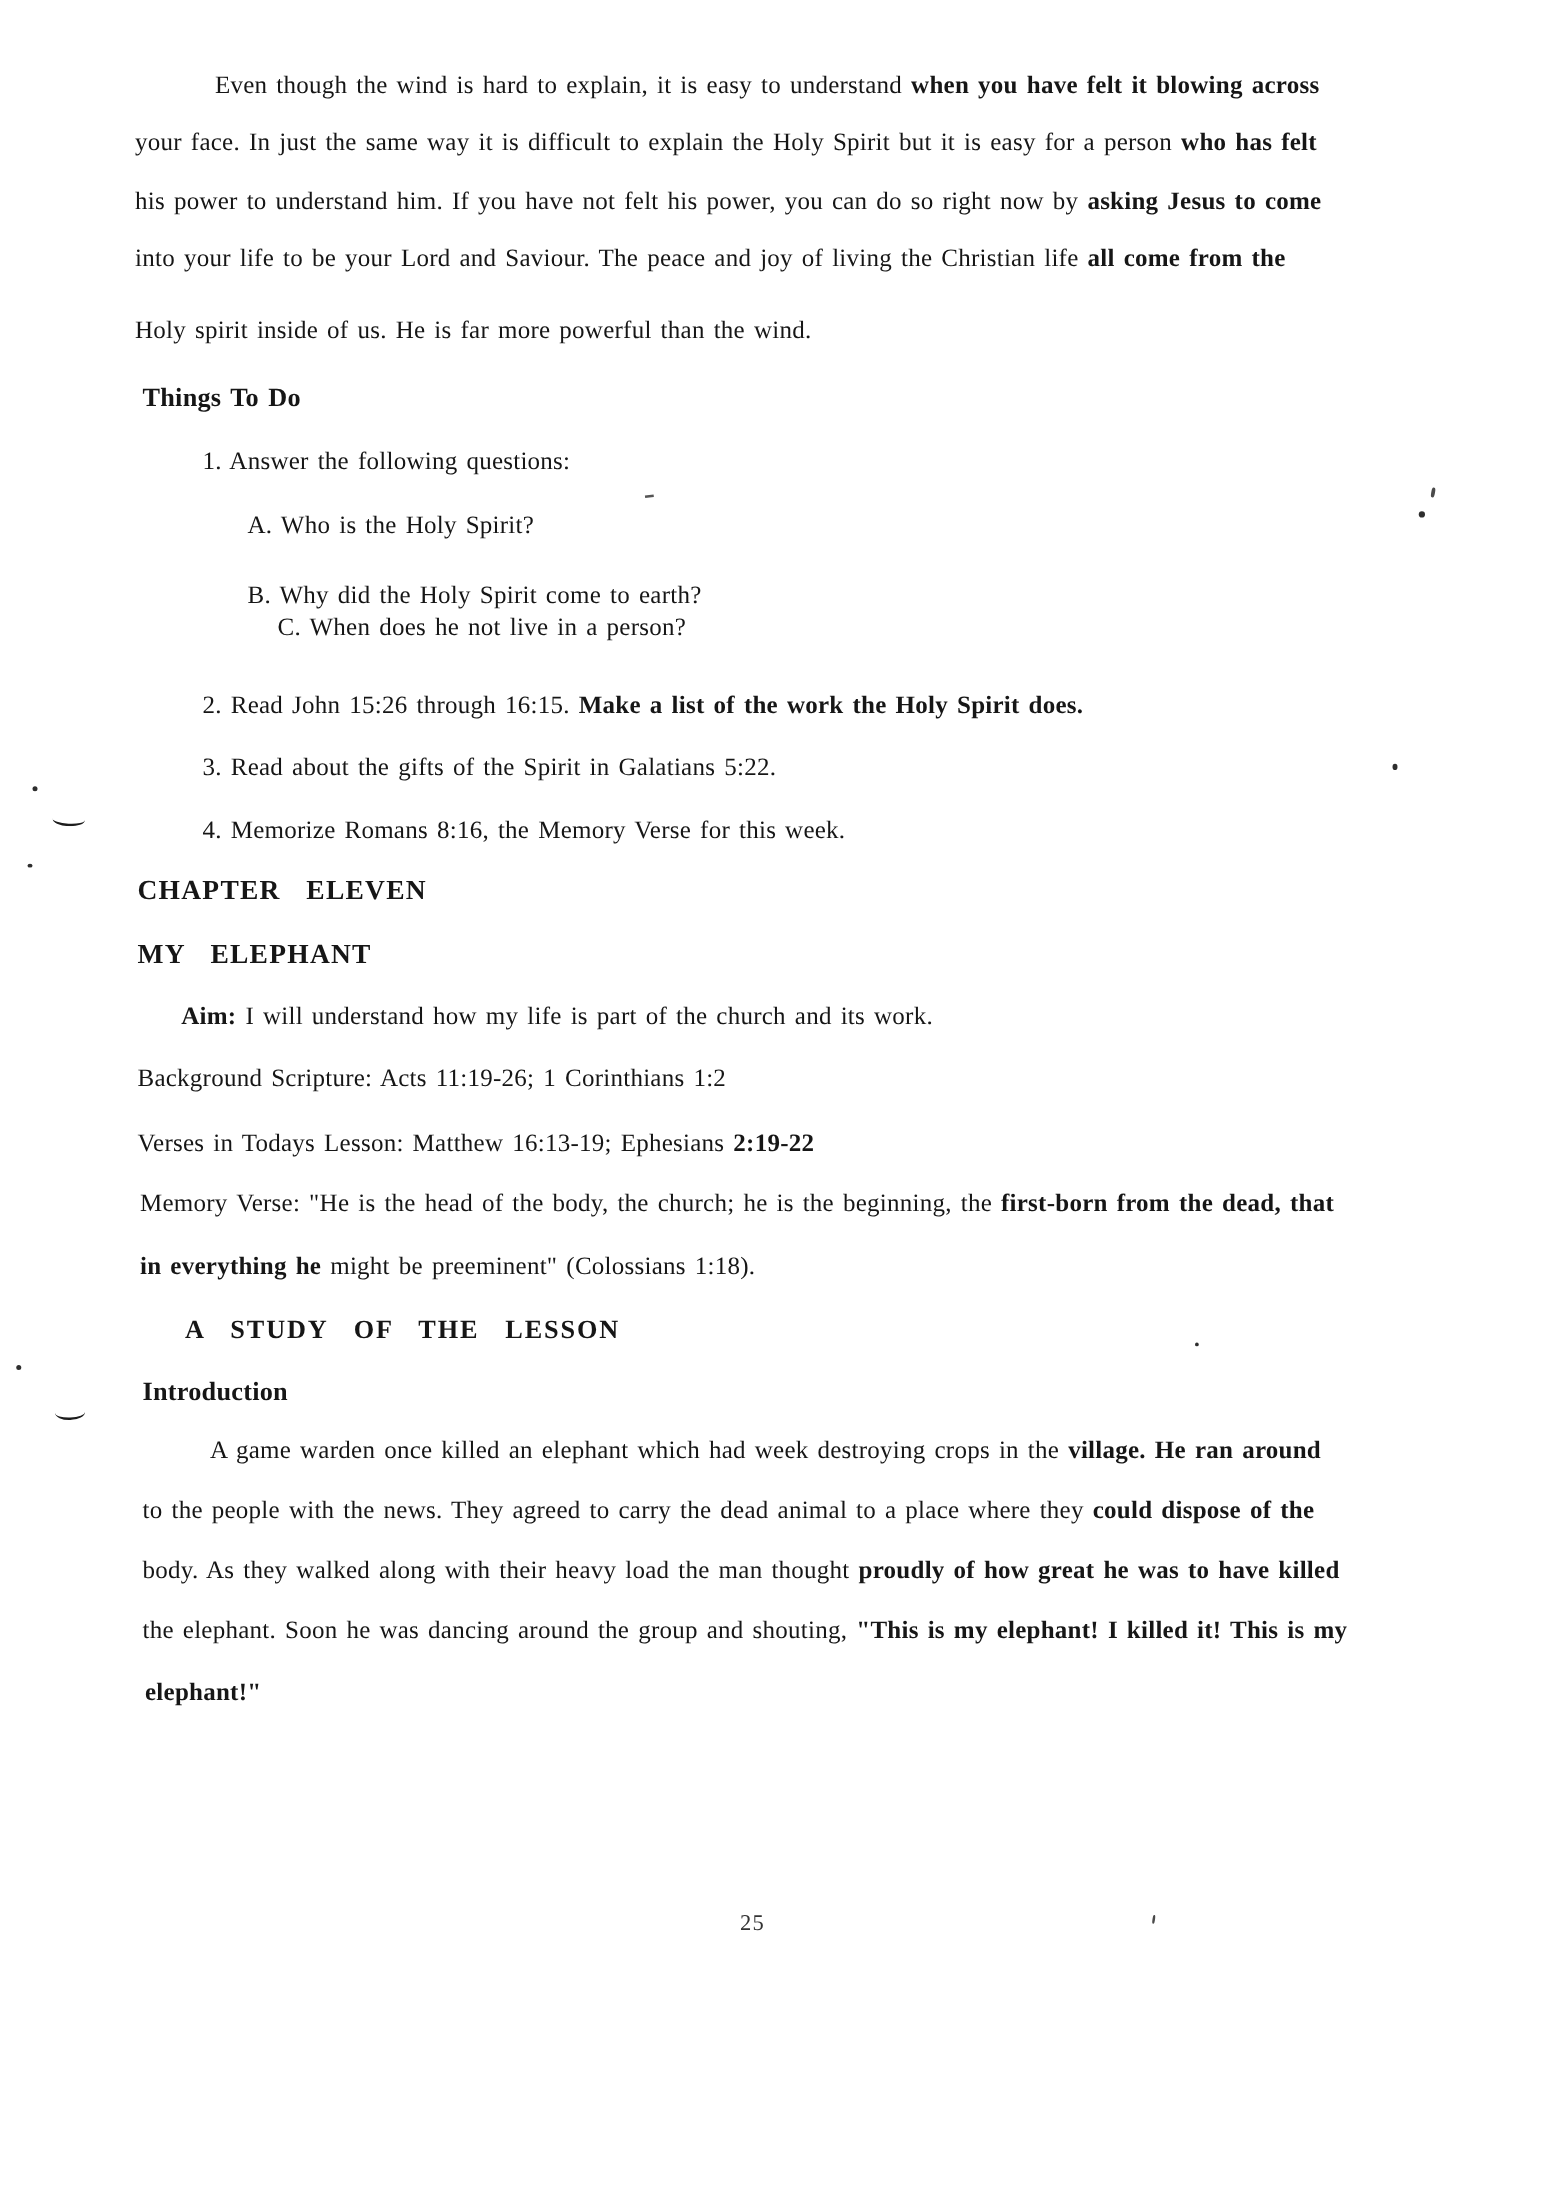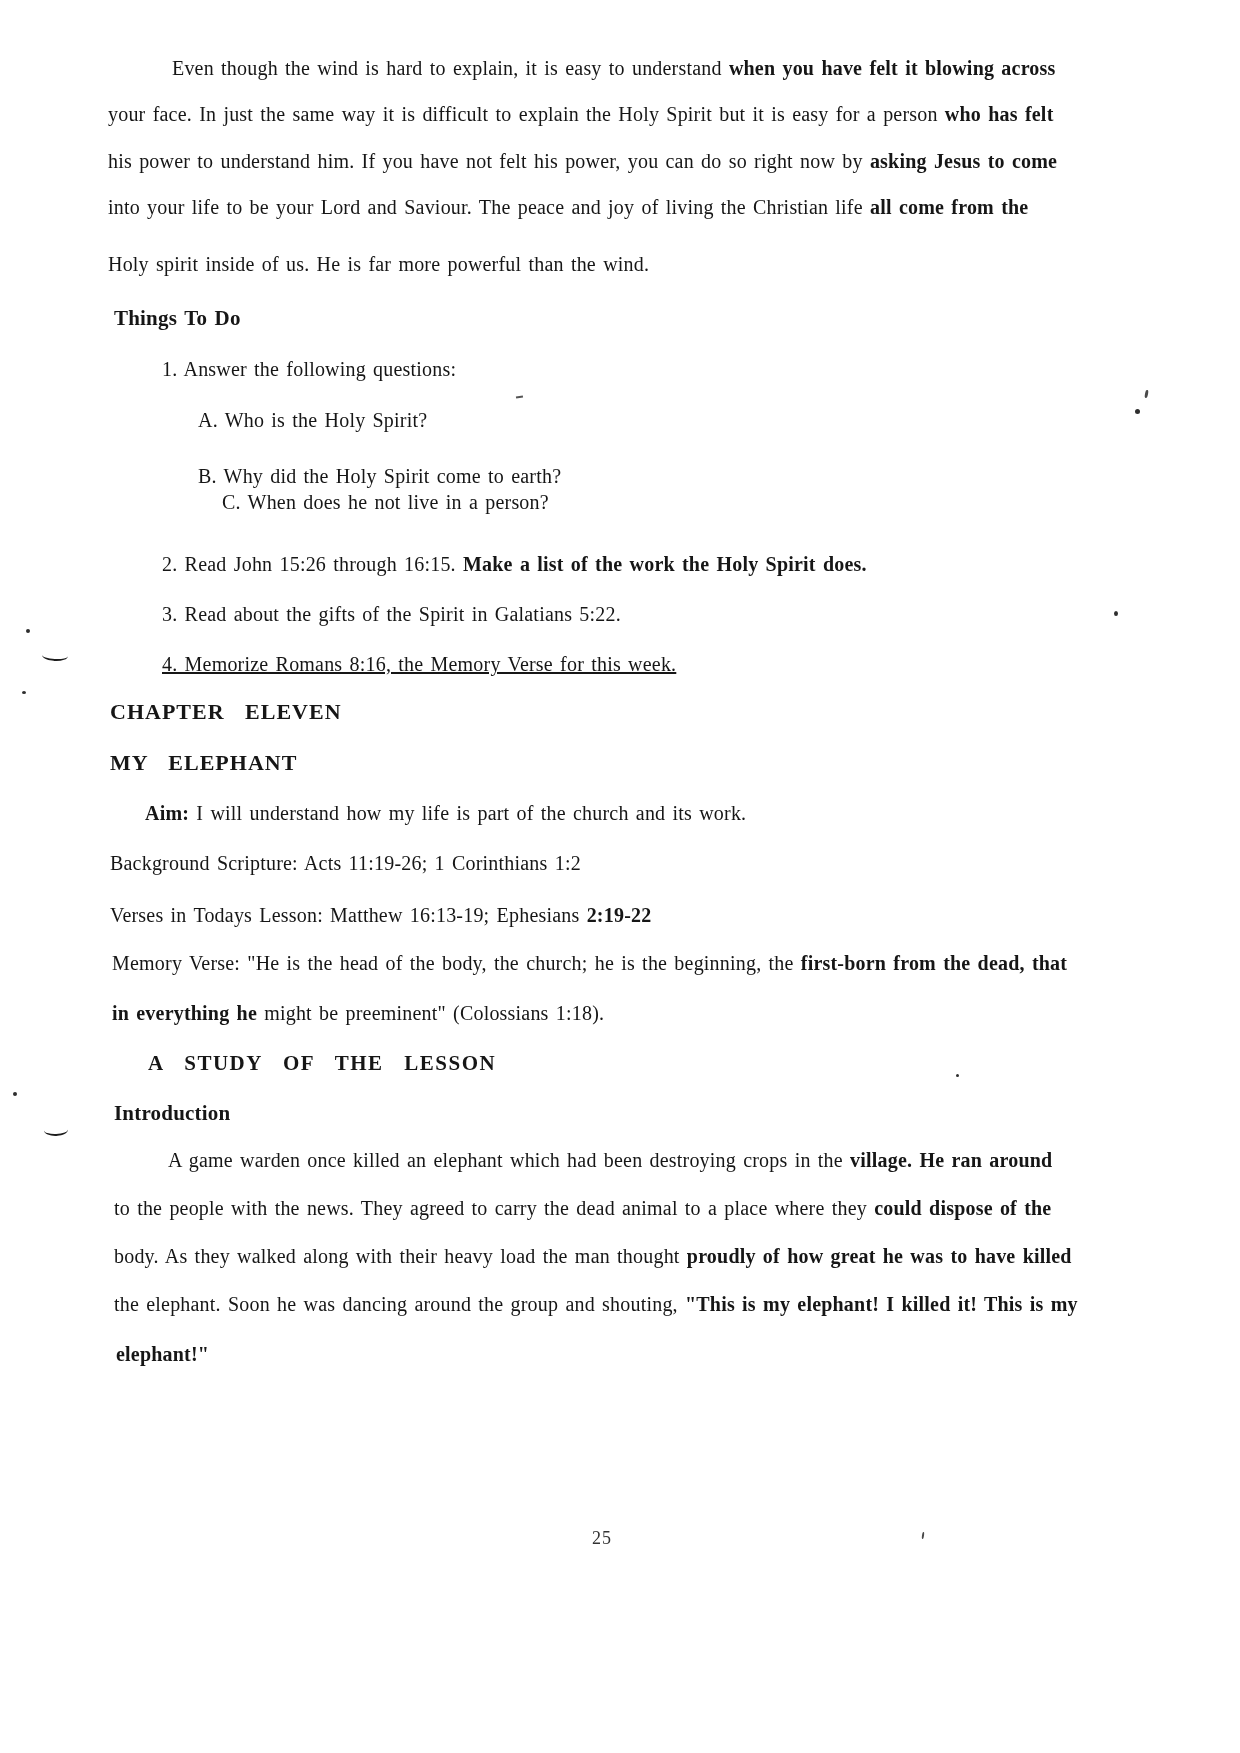--- a/index.html
+++ b/index.html
@@ -53,31 +53,31 @@
       <div class="line" style="top: 148px; left: 108px;"><span class="seg-n">his power to understand him. If you have not felt his power, you can do so right now by </span><span class="seg-b">asking Jesus to come</span></div>
       <div class="line" style="top: 194px; left: 108px;"><span class="seg-n">into your life to be your Lord and Saviour. The peace and joy of living the Christian life </span><span class="seg-b">all come from the</span></div>
       <div class="line" style="top: 251px; left: 108px;"><span class="seg-n">Holy spirit inside of us. He is far more powerful than the wind.</span></div>
       <div class="line st-heading" style="top: 305px; left: 114px;"><span class="seg-b">Things To Do</span></div>
       <div class="line" style="top: 356px; left: 162px;"><span class="seg-n">1. Answer the following questions:</span></div>
       <div class="line" style="top: 407px; left: 198px;"><span class="seg-n">A. Who is the Holy Spirit?</span></div>
       <div class="line" style="top: 463px; left: 198px;"><span class="seg-n">B. Why did the Holy Spirit come to earth?</span></div>
       <div class="line" style="top: 489px; left: 198px; margin-left: 24px;"><span class="seg-n">C. When does he not live in a person?</span></div>
       <div class="line" style="top: 551px; left: 162px;"><span class="seg-n">2. Read John 15:26 through 16:15. </span><span class="seg-b">Make a list of the work the Holy Spirit does.</span></div>
       <div class="line" style="top: 601px; left: 162px;"><span class="seg-n">3. Read about the gifts of the Spirit in Galatians 5:22.</span></div>
-      <div class="line" style="top: 651px; left: 162px; text-decoration: underline;"><span class="seg-n">4. Memorize Romans 8:16, the Memory Verse for this week.</span></div>
+      <div class="line" style="top: 651px; left: 162px;"><span class="seg-n">4. Memorize Romans 8:16, the Memory Verse for this week.</span></div>
       <div class="line st-chapter" style="top: 699px;"><span class="seg-b">CHAPTER ELEVEN</span></div>
       <div class="line st-chapter" style="top: 750px;"><span class="seg-b">MY ELEPHANT</span></div>
       <div class="line" style="top: 800px; left: 110px; margin-left: 35px;"><span class="seg-b">Aim:</span><span class="seg-n"> I will understand how my life is part of the church and its work.</span></div>
       <div class="line" style="top: 850px; left: 110px;"><span class="seg-n">Background Scripture: Acts 11:19-26; 1 Corinthians 1:2</span></div>
       <div class="line" style="top: 902px; left: 110px;"><span class="seg-n">Verses in Todays Lesson: Matthew 16:13-19; Ephesians </span><span class="seg-b">2:19-22</span></div>
       <div class="line" style="top: 950px; left: 112px;"><span class="seg-n">Memory Verse: "He is the head of the body, the church; he is the beginning, the </span><span class="seg-b">first-born from the dead, that</span></div>
       <div class="line" style="top: 1000px; left: 112px;"><span class="seg-b">in everything he</span><span class="seg-n"> might be preeminent" (Colossians 1:18).</span></div>
       <div class="line st-section" style="top: 1050px; left: 112px; margin-left: 36px;"><span class="seg-b">A STUDY OF THE LESSON</span></div>
       <div class="line st-heading" style="top: 1100px; left: 114px;"><span class="seg-b">Introduction</span></div>
-      <div class="line" style="top: 1147px; left: 168px;"><span class="seg-n">A game warden once killed an elephant which had been destroying crops in the </span><span class="seg-b">village. He ran around</span></div>
+      <div class="line" style="top: 1147px; left: 168px;"><span class="seg-n">A game warden once killed an elephant which had week destroying crops in the </span><span class="seg-b">village. He ran around</span></div>
       <div class="line" style="top: 1195px; left: 114px;"><span class="seg-n">to the people with the news. They agreed to carry the dead animal to a place where they </span><span class="seg-b">could dispose of the</span></div>
       <div class="line" style="top: 1243px; left: 114px;"><span class="seg-n">body. As they walked along with their heavy load the man thought </span><span class="seg-b">proudly of how great he was to have killed</span></div>
       <div class="line" style="top: 1291px; left: 114px;"><span class="seg-n">the elephant. Soon he was dancing around the group and shouting, </span><span class="seg-b">"This is my elephant! I killed it! This is my</span></div>
       <div class="line" style="top: 1341px; left: 116px;"><span class="seg-b">elephant!"</span></div>
     </div>
   <div id="marks-layer">
       <div class="speck speck-dot" style="left: 26px; top: 629px; width: 4px; height: 4px;"></div>
       <div class="speck speck-swoosh" style="left: 42px; top: 650px; width: 26px; height: 9px; transform: rotate(3deg);"></div>
       <div class="speck speck-dot" style="left: 22px; top: 691px; width: 4px; height: 3px;"></div>
       <div class="speck speck-dot" style="left: 13px; top: 1092px; width: 4px; height: 4px;"></div>

